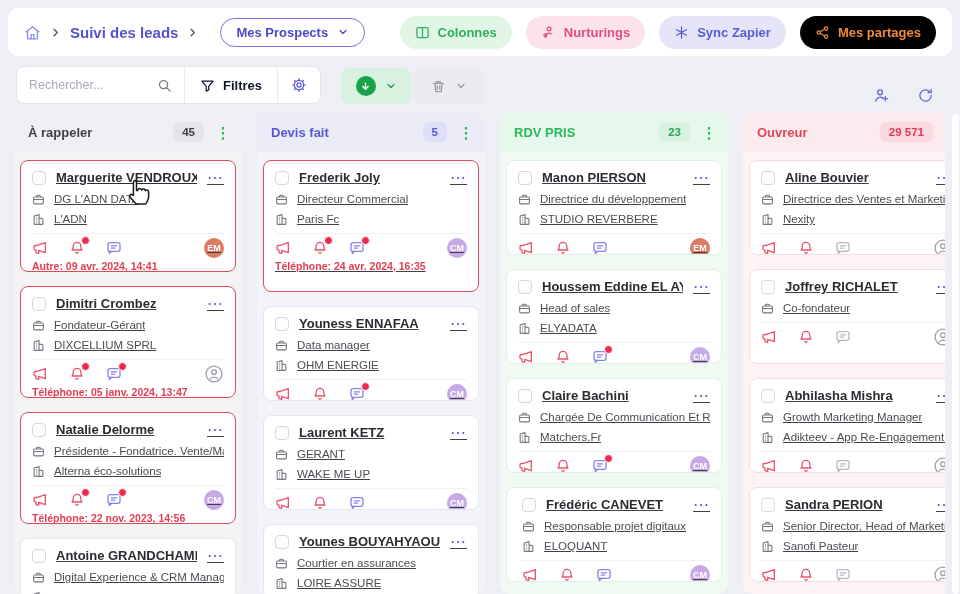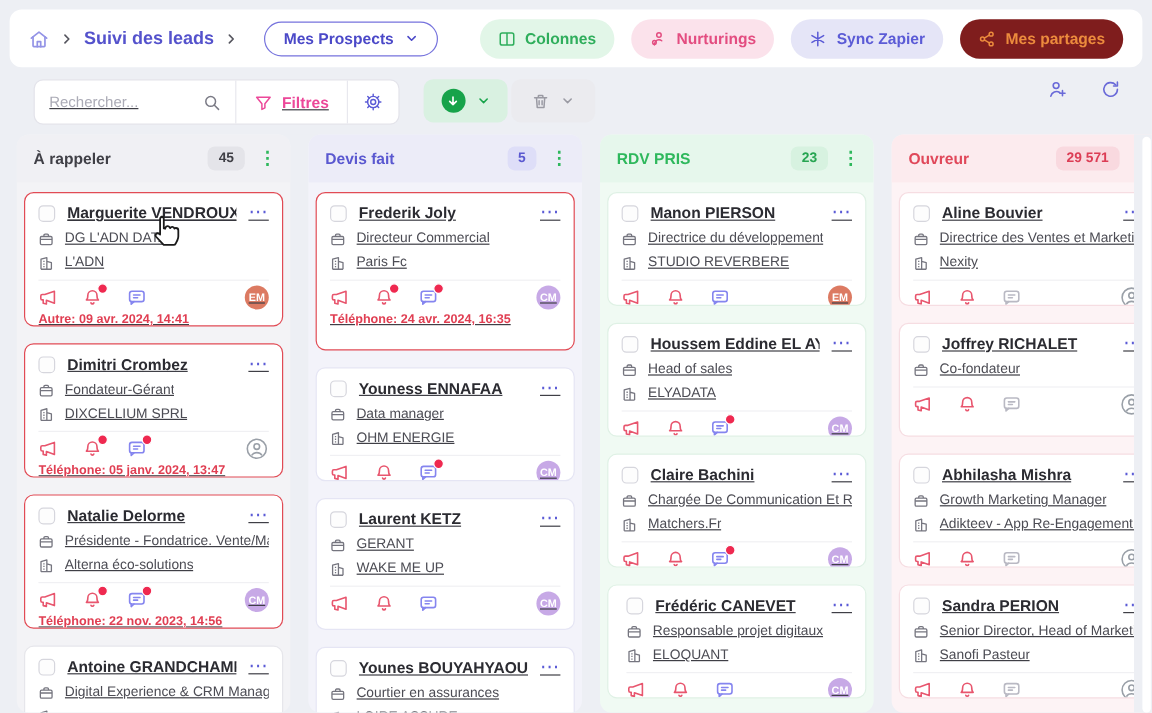--- a/index.html
+++ b/index.html
@@ -30,41 +30,41 @@
     padding:6px 15px; color:#4b49c8; font-size:13px; font-weight:700;
   }
   .topbar-actions { margin-left:auto; display:flex; gap:14px; }
   .pill-btn {
     height:33px; border-radius:17px; display:flex; align-items:center;
     gap:8px; padding:0 15px; font-size:13px; font-weight:700;
   }
   .pill-colonnes  { background:#e2f6e8; color:#2fae5c; }
   .pill-nurturings{ background:#fbe2eb; color:#e34d80; }
   .pill-zapier    { background:#e5e5f7; color:#5b5bd6; }
-  .pill-partages  { background:#7f1d1d; color:#ec8b3d; }
+  .pill-partages  { background:#000000; color:#ec8b3d; }
 
   
   .toolbar {
-    position:absolute; top:66px; left:28px; right:12px; height:38px;
-    display:flex; align-items:flex-start;text-decoration:underline;
+    position:absolute; top:66px; left:16px; right:12px; height:38px;
+    display:flex; align-items:flex-end;
   }
   .search-group {
     display:flex; align-items:center; height:38px;
     background:#fff; border:1px solid #e3e3ea; border-radius:8px;
   }
   .search-box { display:flex; align-items:center; padding:0 12px; }
   .search-box input {
     border:none; outline:none; width:128px; font-size:12.5px; color:#3f3f46;
     font-family:inherit; background:transparent;
   }
   .search-box input::placeholder { color:#ababb6; }
   .v-divider { width:1px; height:100%; background:#e8e8ee; }
   .filters-btn {
     display:flex; align-items:center; gap:8px; padding:0 15px; height:100%;
-    color:#ec4899; font-size:13px; font-weight:700;
+    color:#0f172a; font-size:13px; font-weight:700;
   }
   .gear-btn { padding:0 13px; height:100%; display:flex; align-items:center; color:#5b5bd6; }
   .bulk-group { margin-left:20px; display:flex; gap:3px; }
   .bulk-btn {
     width:70px; height:36px; border-radius:8px;
     display:flex; align-items:center; justify-content:center; gap:9px;
   }
   .bulk-green { background:#d9f1e1; color:#17a34a; }
   .green-circle {
     width:20px; height:20px; border-radius:50%; background:#17a34a;
@@ -606,21 +606,21 @@
               </svg>
         <span class="notif-dot"></span>
       </span>
       <span class="avatar" style="background: rgb(199, 169, 230);">
         <span>CM</span>
 
       </span>
     </div>
 
   </div>
-        <div class="card" style="height: 110px;">
+        <div class="card" style="height: 95px;">
     <div class="card-top">
       <span class="checkbox"></span>
       <span class="lead-name">Laurent KETZ</span>
       <button class="card-menu">⋯</button>
     </div>
     <div class="info-row">
       <span class="i">
         <svg width="13" height="13" viewBox="0 0 24 24" fill="none" stroke="currentColor" stroke-width="2" stroke-linejoin="round">
                 <rect x="3" y="7.5" width="18" height="12.5" rx="2"></rect>
                 <path d="M8.5 7.5V5.8A1.8 1.8 0 0 1 10.3 4h3.4a1.8 1.8 0 0 1 1.8 1.8v1.7M3 12h18"></path>

